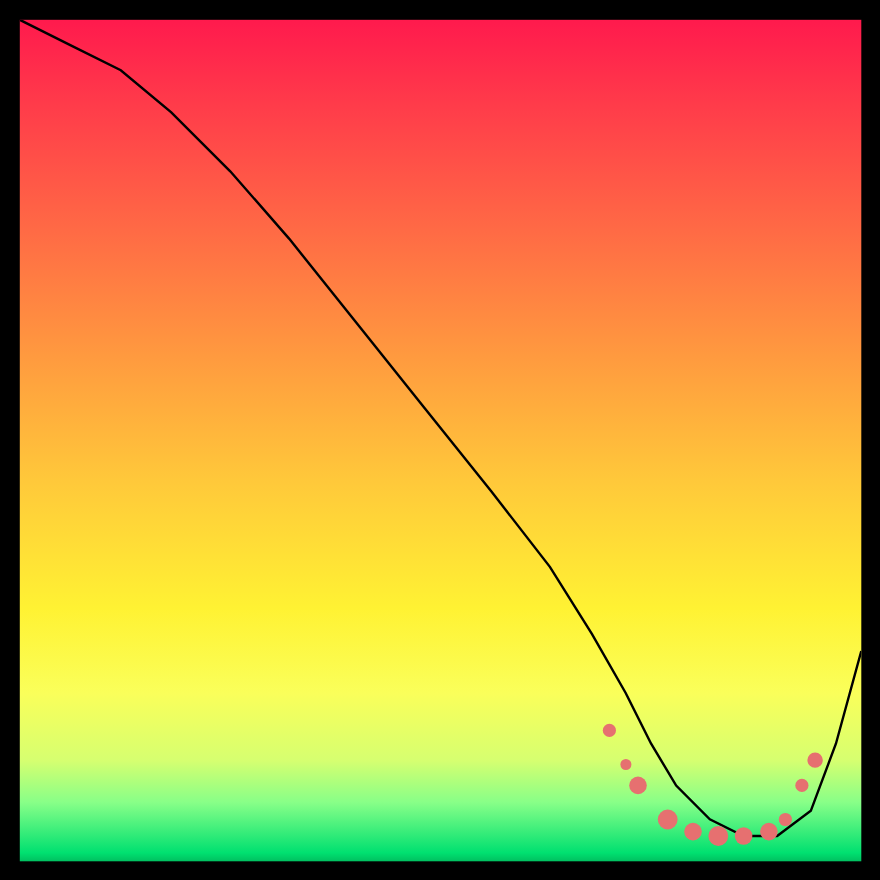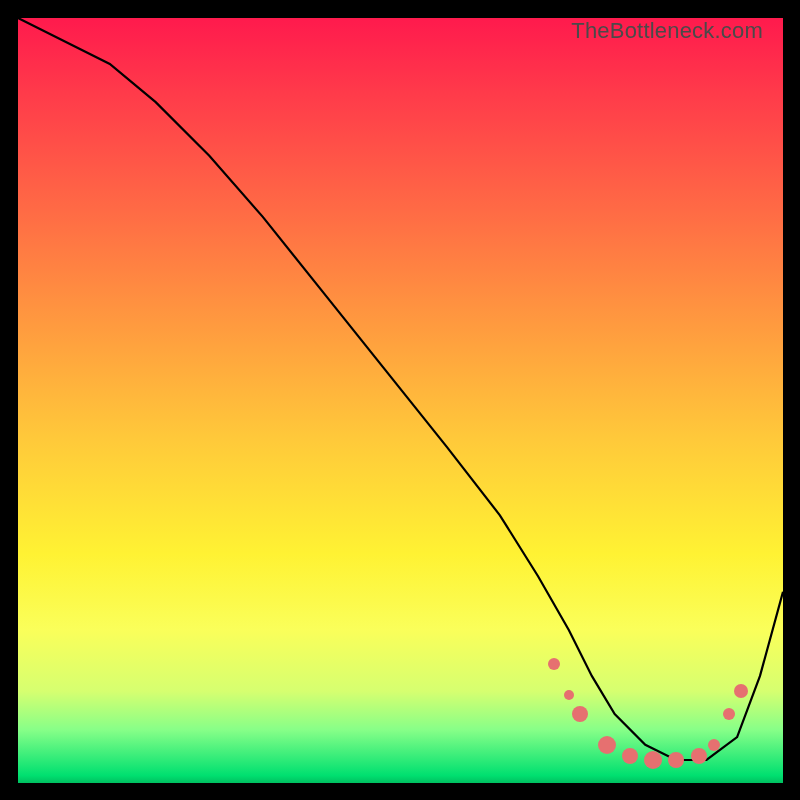--- a/index.html
+++ b/index.html
@@ -51,21 +51,20 @@
     position: absolute;
     background: #e67070;
     border-radius: 50%;
     transform: translate(-50%, -50%);
   }
 </style>
 </head>
 <body>
 
 <div class="plot-frame">
-  <div class="watermark">TheBottleneck.com</div>
   <svg class="curve" viewBox="0 0 765 765" preserveAspectRatio="none">
     <path id="curve-path" fill="none" stroke="#000" stroke-width="2.2" d="M0.0 0.0 L45.9 23.0 L91.8 45.9 L137.7 84.1 L191.3 137.7 L244.8 198.9 L306.0 275.4 L367.2 351.9 L428.4 428.4 L481.9 497.3 L520.2 558.5 L550.8 612.0 L573.8 657.9 L596.7 696.1 L627.3 726.8 L657.9 742.0 L688.5 742.0 L719.1 719.1 L742.0 657.9 L765.0 573.8"></path>
   </svg>
   <div id="markers-layer">
       <div class="marker" style="left: 535.5px; top: 646.425px; width: 12px; height: 12px;"></div>
       <div class="marker" style="left: 550.8px; top: 677.025px; width: 10px; height: 10px;"></div>
       <div class="marker" style="left: 562.275px; top: 696.15px; width: 16px; height: 16px;"></div>
       <div class="marker" style="left: 589.05px; top: 726.75px; width: 18px; height: 18px;"></div>
       <div class="marker" style="left: 612px; top: 738.225px; width: 16px; height: 16px;"></div>
       <div class="marker" style="left: 634.95px; top: 742.05px; width: 18px; height: 18px;"></div>

